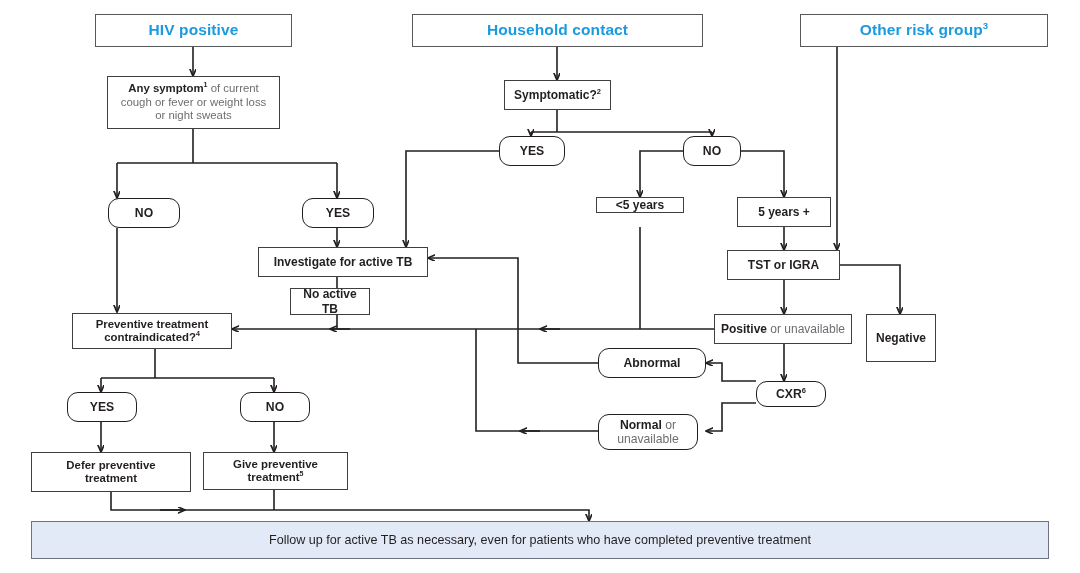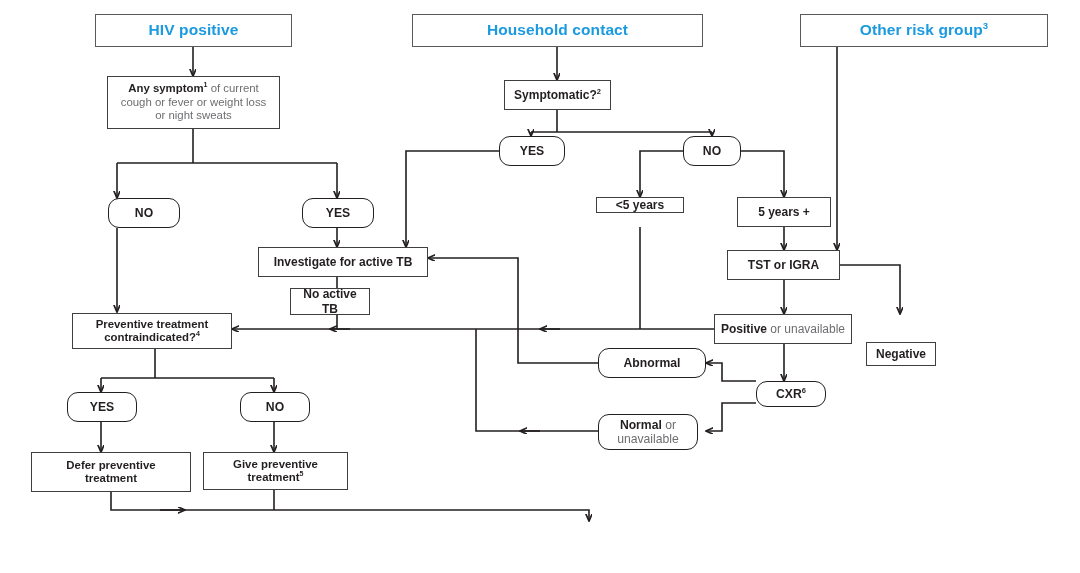--- a/index.html
+++ b/index.html
@@ -170,30 +170,33 @@
   </div>
 
   <div class="node plain" style="left:727px;top:250px;width:113px;height:30px;">
     <span class="inner">TST or IGRA</span>
   </div>
 
   <div class="node plain" style="left:714px;top:314px;width:138px;height:30px;">
     <span class="inner"><b>Positive</b><span class="soft"> or unavailable</span></span>
   </div>
 
-  <div class="node plain" style="left:866px;top:314px;width:70px;height:24px;margin-top:28px;">
+  <div class="node plain" style="left:866px;top:314px;width:70px;height:48px;">
     <span class="inner">Negative</span>
   </div>
 
   <div class="node pill" style="left:756px;top:381px;width:70px;height:26px;">
     <span class="inner"><span>CXR</span><sup>6</sup></span>
   </div>
 
   <div class="node pill" style="left:598px;top:348px;width:108px;height:30px;">
     <span class="inner">Abnormal</span>
   </div>
 
   <div class="node pill" style="left:598px;top:414px;width:100px;height:36px;">
     <span class="inner"><b>Normal</b><span class="soft"> or</span><br><span class="soft">unavailable</span></span>
   </div>
 
+  <div class="node banner" style="left:31px;top:521px;width:1018px;height:38px;">
+    <span class="inner">Follow up for active TB as necessary, even for patients who have completed preventive treatment</span>
+  </div>
 
 </div>
 
 </body></html>

